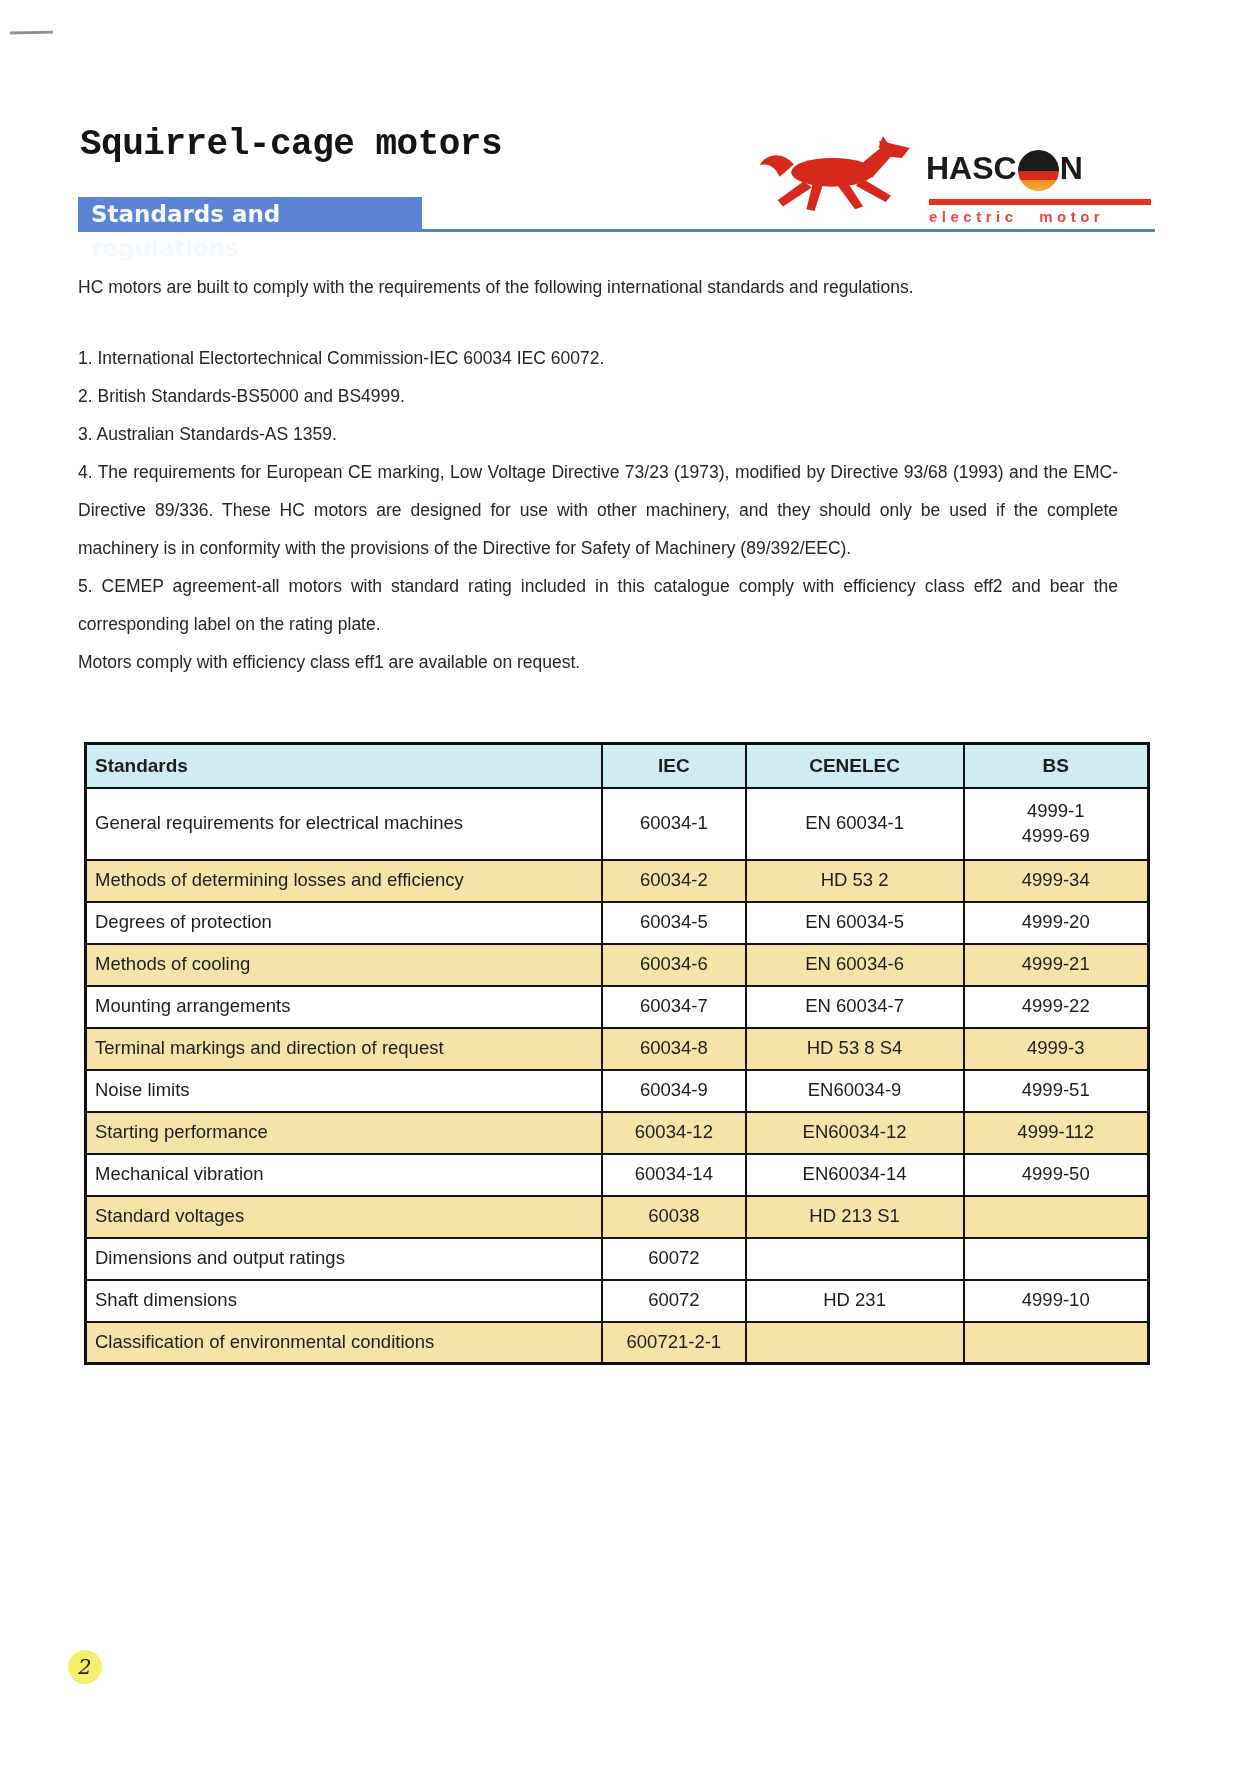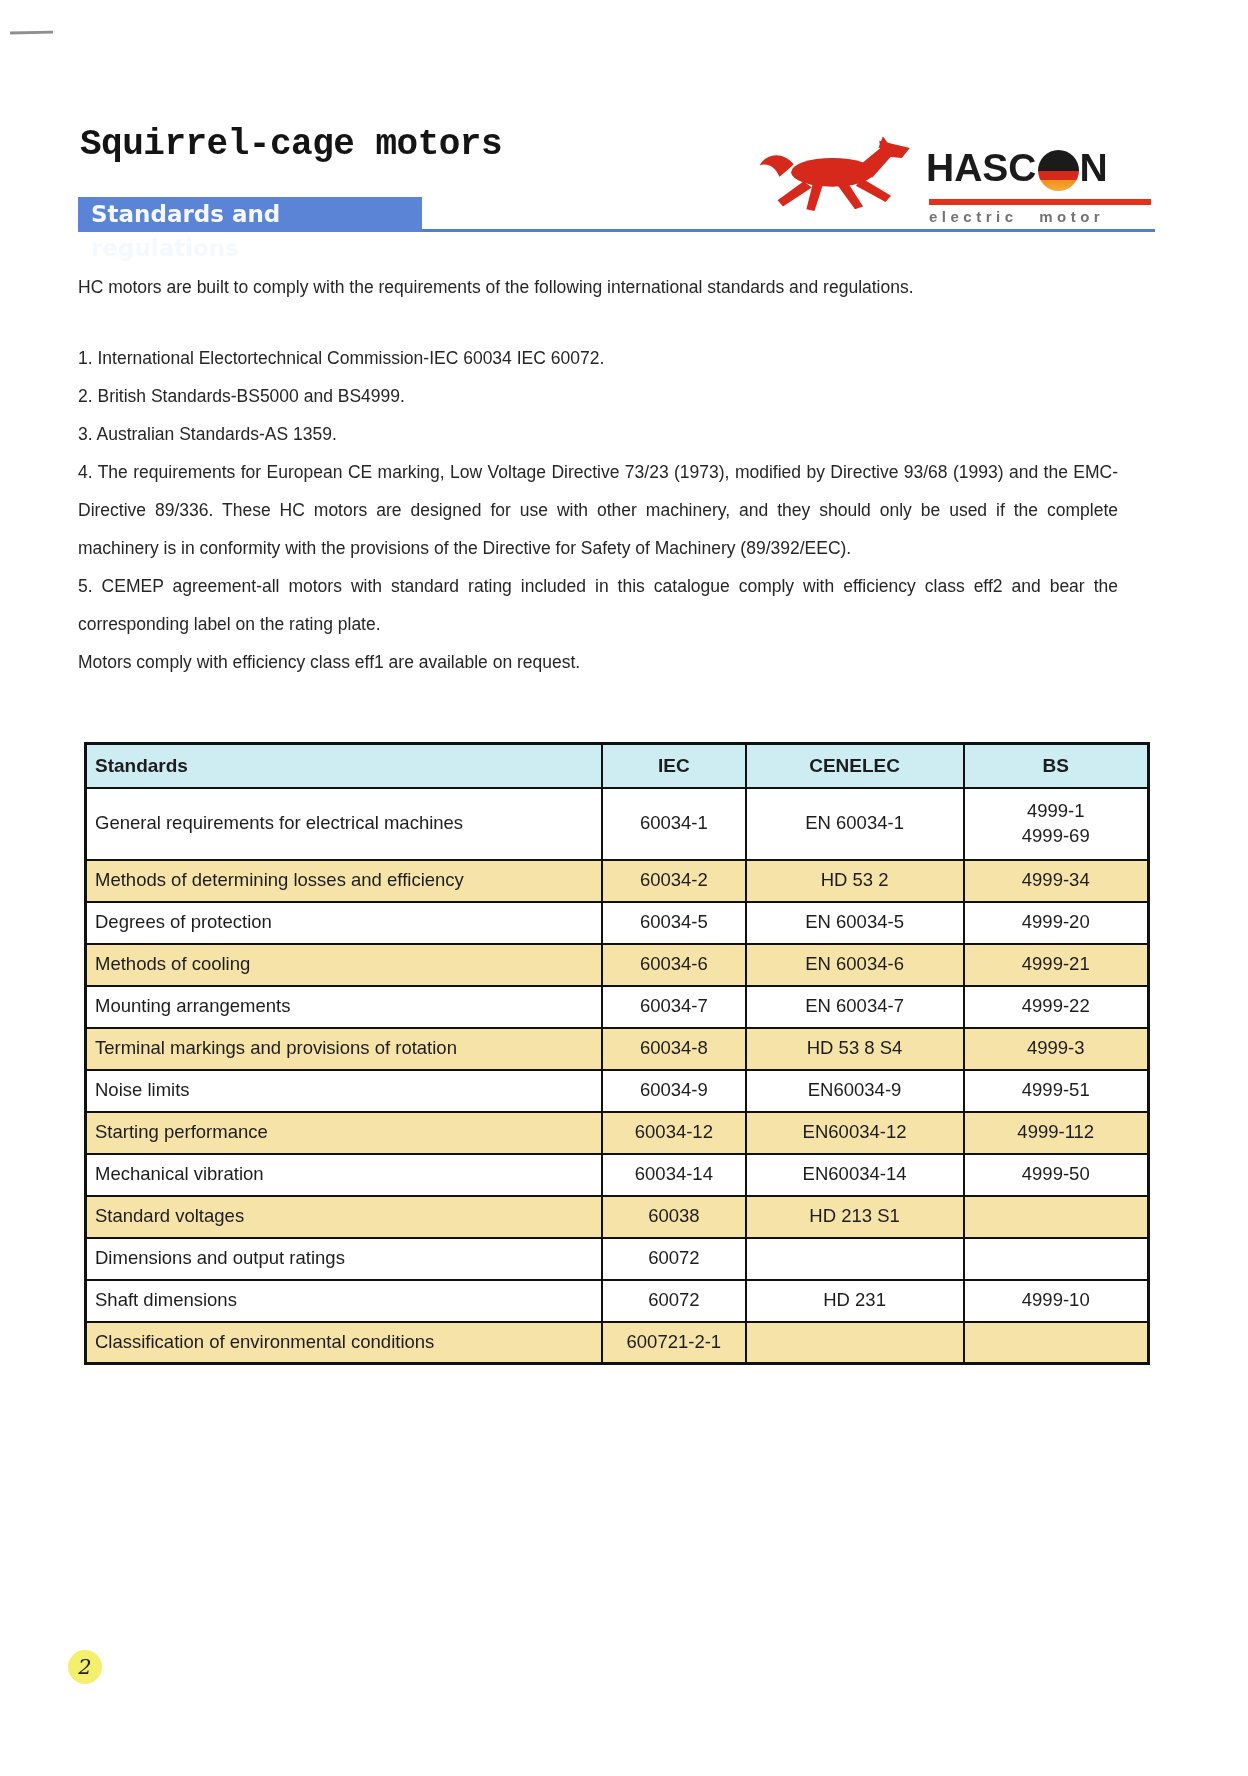--- a/index.html
+++ b/index.html
@@ -37,39 +37,39 @@
   .section-rule {
     position: absolute; left: 421px; top: 229px;
     width: 734px; height: 3px; background: #4f82c4;
   }
   
   .logo-horse { position: absolute; left: 746px; top: 130px; width: 182px; height: 90px; }
   .logo-wordmark {
     position: absolute; left: 926px; top: 140px;
     display: flex; align-items: center;
     font-family: "Liberation Sans", sans-serif;
-    font-size: 39px; font-weight: 700; color: #1b1b1b;
+    font-size: 32px; font-weight: 700; color: #1b1b1b;
     letter-spacing: 0px; line-height: 56px;
   }
   .logo-o {
     display: inline-block; width: 41px; height: 41px; border-radius: 50%;
     margin: 4px 1px 0 1px;
     background: linear-gradient(180deg,
       #1b1b1b 0%, #1b1b1b 52%,
       #d6281b 52%, #d6281b 72%,
       #ef8f1c 72%, #f4ac3c 100%);
   }
   .logo-underline {
     position: absolute; left: 929px; top: 199px;
     width: 222px; height: 6px; background: #e5301c;
   }
   .logo-tagline {
     position: absolute; left: 929px; top: 208px;
     width: 224px;
-    font-size: 15px; font-weight: 600; color: #737373;
+    font-size: 15px; font-weight: 600; color: #ef4444;
     letter-spacing: 4.5px; word-spacing: 13px;
     white-space: nowrap;
   }
   
   .bodytext {
     position: absolute; left: 78px; top: 268px;
     width: 1040px;
     font-size: 17.5px; line-height: 38px; color: #262626;
   }
   .bodytext p { margin: 0; }
@@ -195,21 +195,21 @@
         <td>EN 60034-6</td>
         <td>4999-21</td>
       </tr>
       <tr>
         <td class="first">Mounting arrangements</td>
         <td>60034-7</td>
         <td>EN 60034-7</td>
         <td>4999-22</td>
       </tr>
       <tr class="tint">
-        <td class="first">Terminal markings and provisions of rotation</td>
+        <td class="first">Terminal markings and direction of request</td>
         <td>60034-8</td>
         <td>HD 53 8 S4</td>
         <td>4999-3</td>
       </tr>
       <tr>
         <td class="first">Noise limits</td>
         <td>60034-9</td>
         <td>EN60034-9</td>
         <td>4999-51</td>
       </tr>

